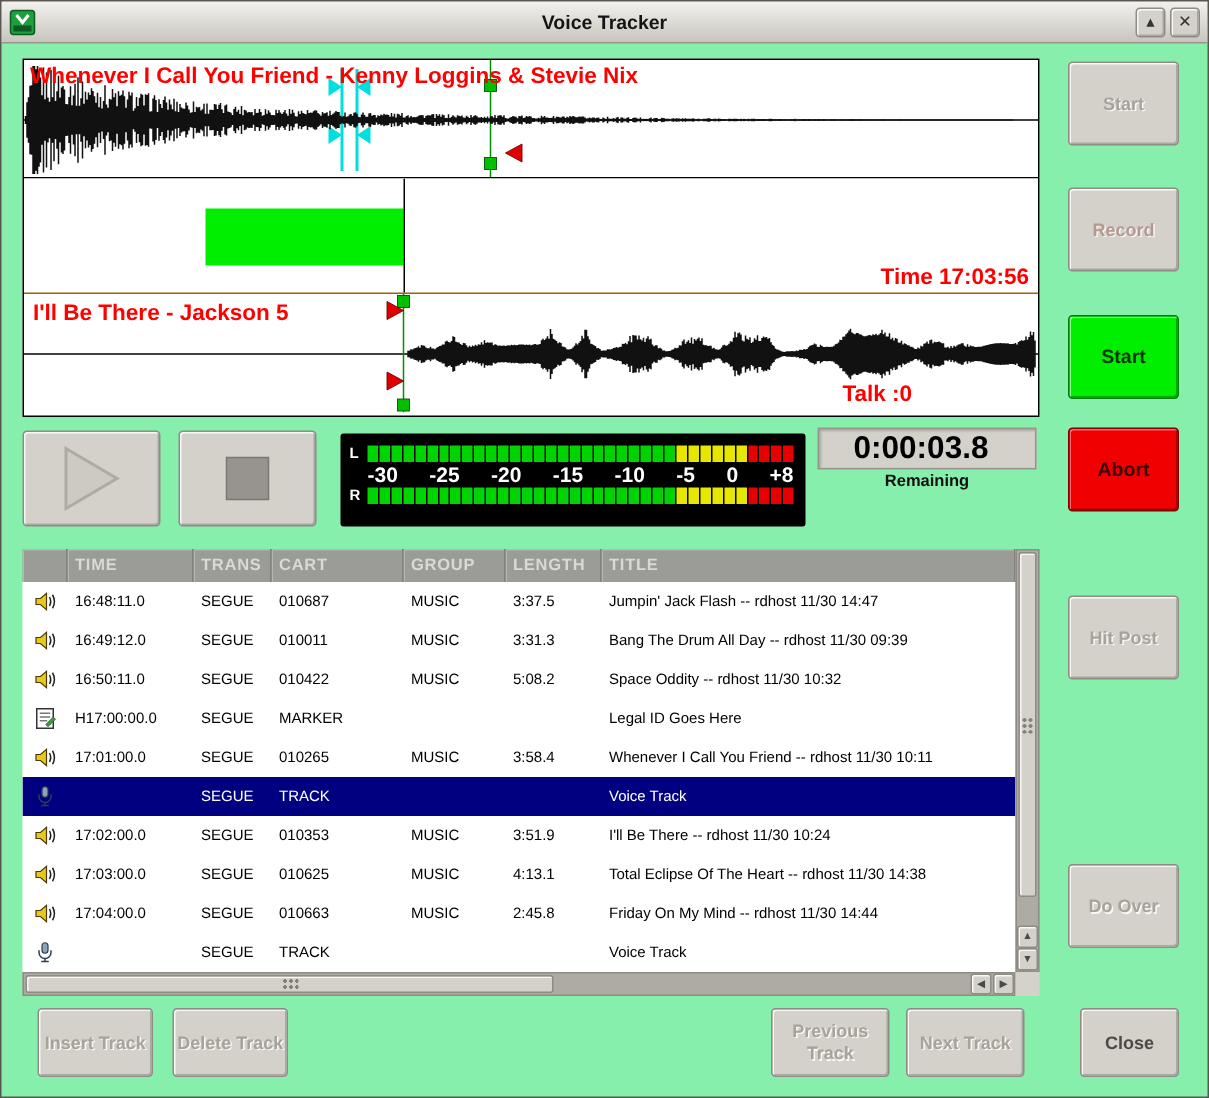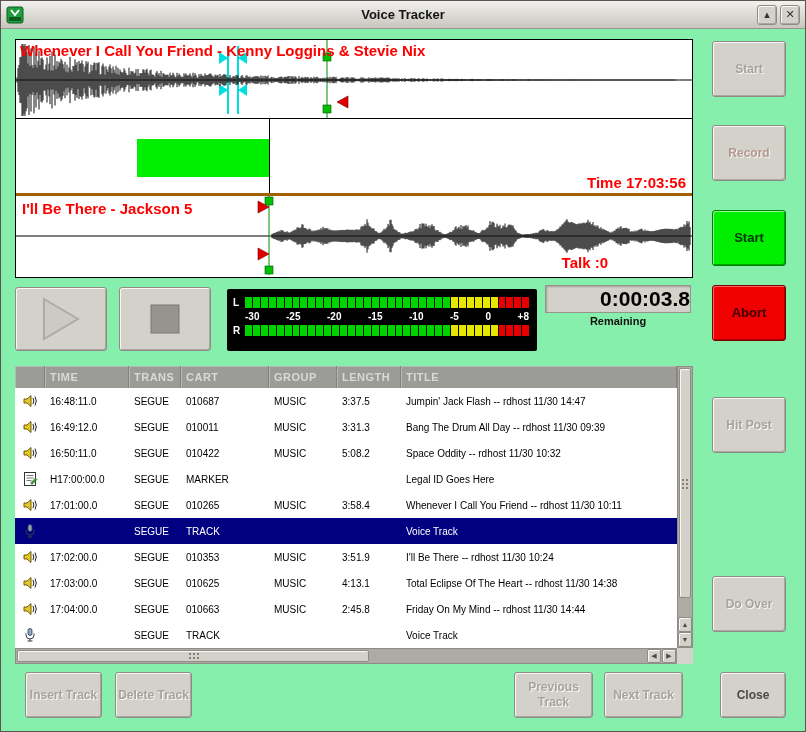--- a/index.html
+++ b/index.html
@@ -27,38 +27,38 @@
   .rec-disabled { color:#b59890; text-shadow:1px 1px 0 rgba(255,255,255,.8); }
   .green-btn { background:#00ef00; border-color:#00820a; color:#003300; font-size:13px;
     box-shadow:inset 1px 1px 0 rgba(255,255,255,.55), inset -1px -1px 0 rgba(0,0,0,.3); }
   .red-btn { background:#f00000; border-color:#7e0000; color:#3b0000; font-size:13px;
     box-shadow:inset 1px 1px 0 rgba(255,255,255,.4), inset -1px -1px 0 rgba(0,0,0,.3); }
 
   
   .wavebox { position:absolute; left:14px; top:38px; width:678px; height:239px; border:1px solid #000; background:#fff; }
   .panel { position:relative; width:676px; background:#fff; overflow:hidden; }
   .p1 { height:79px; border-bottom:1px solid #000; }
-  .p2 { height:77px; border-bottom:3px solid #a16207; }
+  .p2 { height:77px; border-bottom:1px solid #a16207; }
   .p3 { height:79px; }
   .panel svg { position:absolute; left:0; top:0; }
   .wavetitle { position:absolute; color:#ff0000; font-weight:bold; font-size:15px; white-space:nowrap; z-index:3; }
   .greenrect { position:absolute; left:121px; top:20px; width:132px; height:38px; background:#00ef00; }
   .vblack { position:absolute; left:253px; top:0; width:1px; height:77px; background:#000; }
 
   
   .meter { position:absolute; left:226px; top:288px; width:310px; height:62px; background:#000; border-radius:2px; padding:7px 8px 7px 6px; }
   .mrow { display:flex; align-items:center; height:12px; }
   .mlabel { width:12px; color:#fff; font-size:10px; font-weight:bold; }
   .ledstrip { display:flex; flex:1; gap:1px; height:11px; }
   .seg { flex:1; }
-  .mscale { display:flex; justify-content:space-between; margin:2px 0 2px 12px; color:#fff; font-size:10px; font-weight:bold; height:12px; align-items:center; }
+  .mscale { display:flex; justify-content:space-between; margin:2px 0 2px 12px; color:#fff; font-size:14px; font-weight:bold; height:12px; align-items:center; }
 
   .timedisp { position:absolute; left:544px; top:284px; width:146px; height:28px; background:#d4d1ca;
     border:1px solid #97948d; box-shadow:inset 1px 1px 2px rgba(0,0,0,.25);
-    font-size:21px; font-weight:bold; color:#000; text-align:right; line-height:26px; }
+    font-size:21px; font-weight:bold; color:#000; text-align:center; line-height:26px; padding-right:8px; }
   .remaining { position:absolute; left:544px; top:314px; width:146px; }
   .rem-title { text-align:center; font-size:11px; font-weight:bold; color:#111; }
   .rem-cols { display:flex; margin-top:1px; }
   .rem-col1 { width:62px; text-align:center; }
   .rem-col2 { flex:1; text-align:center; }
   .rem-label { font-size:11px; font-weight:bold; color:#111; }
   .valbox { background:#fff; border:1px solid #7d7a73; box-shadow:inset 1px 1px 1px rgba(0,0,0,.25);
     height:17px; font-size:12px; line-height:15px; margin-top:1px; overflow:hidden; white-space:nowrap; }
   .tracksbox { width:38px; margin:1px auto 0; color:#000; }
   .timebox { width:80px; margin:1px 0 0 2px; color:#cc0000; font-weight:bold; text-align:left; padding-left:2px; }

